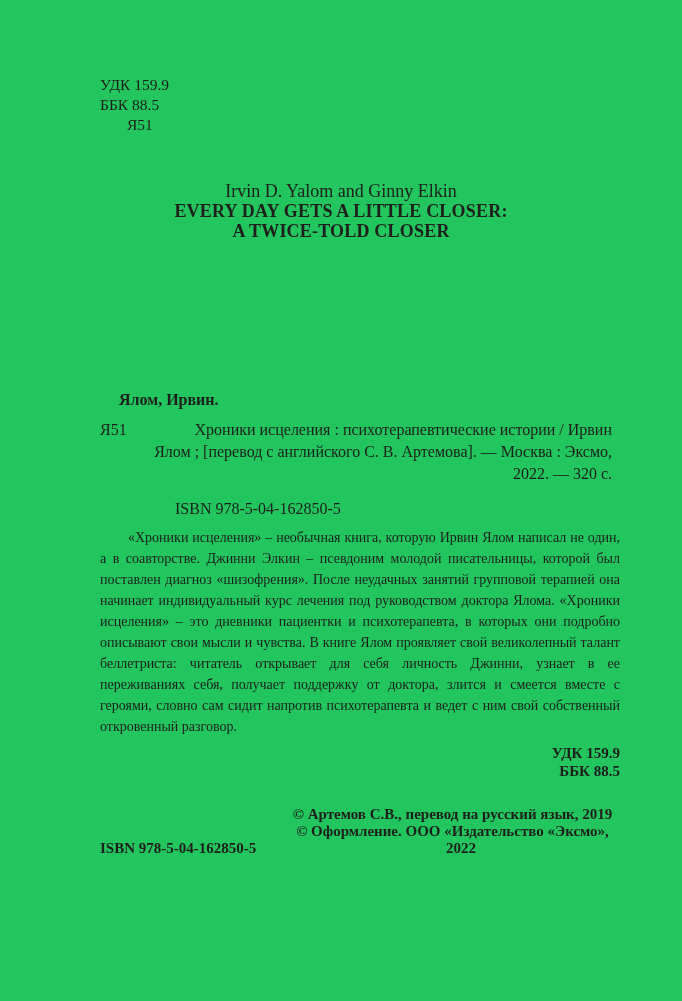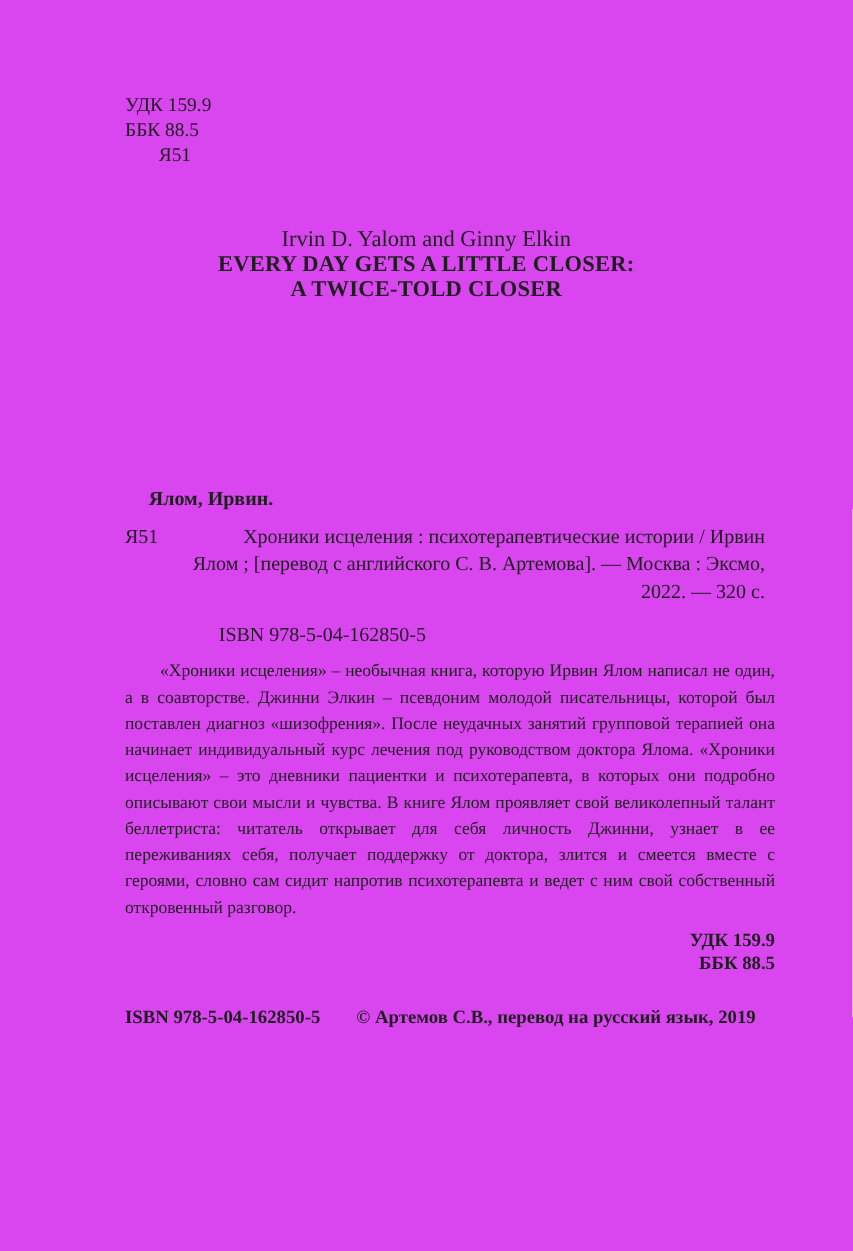--- a/index.html
+++ b/index.html
@@ -6,21 +6,21 @@
     margin: 0;
     padding: 0;
     background: #ffffff;
   }
   .page {
     position: relative;
     width: 682px;
     height: 1001px;
     box-sizing: border-box;
     padding: 75px 62px 0 100px;
-    background: #d946ef;
+    background: #22c55e;
     color: #1e1e1e;
     font-family: "Liberation Serif", "DejaVu Serif", serif;
     overflow: hidden;
   }
 
   
   .top-codes {
     font-size: 15.5px;
     line-height: 20px;
   }
@@ -109,20 +109,21 @@
   }
   .copyrights {
     width: 335px;
     font-weight: bold;
     font-size: 15px;
     line-height: 17px;
   }
   .c-line {
     padding-left: 17px;   
     text-indent: -17px;
+    text-align: center;
   }
 </style>
 </head>
 <body>
 
 <div class="page">
 
   <div class="top-codes">
     <div>УДК 159.9</div>
     <div>ББК 88.5</div>
@@ -149,16 +150,17 @@
 
   <div class="codes-bottom">
     <div>УДК 159.9</div>
     <div>ББК 88.5</div>
   </div>
 
   <div class="footer-row">
     <div class="isbn-bottom">ISBN 978-5-04-162850-5</div>
     <div class="copyrights">
       <div class="c-line">© Артемов С.В., перевод на русский язык, 2019</div>
+      <div class="c-line">© Оформление. ООО «Издательство «Эксмо», 2022</div>
     </div>
   </div>
 
 </div>
 
 </body></html>

